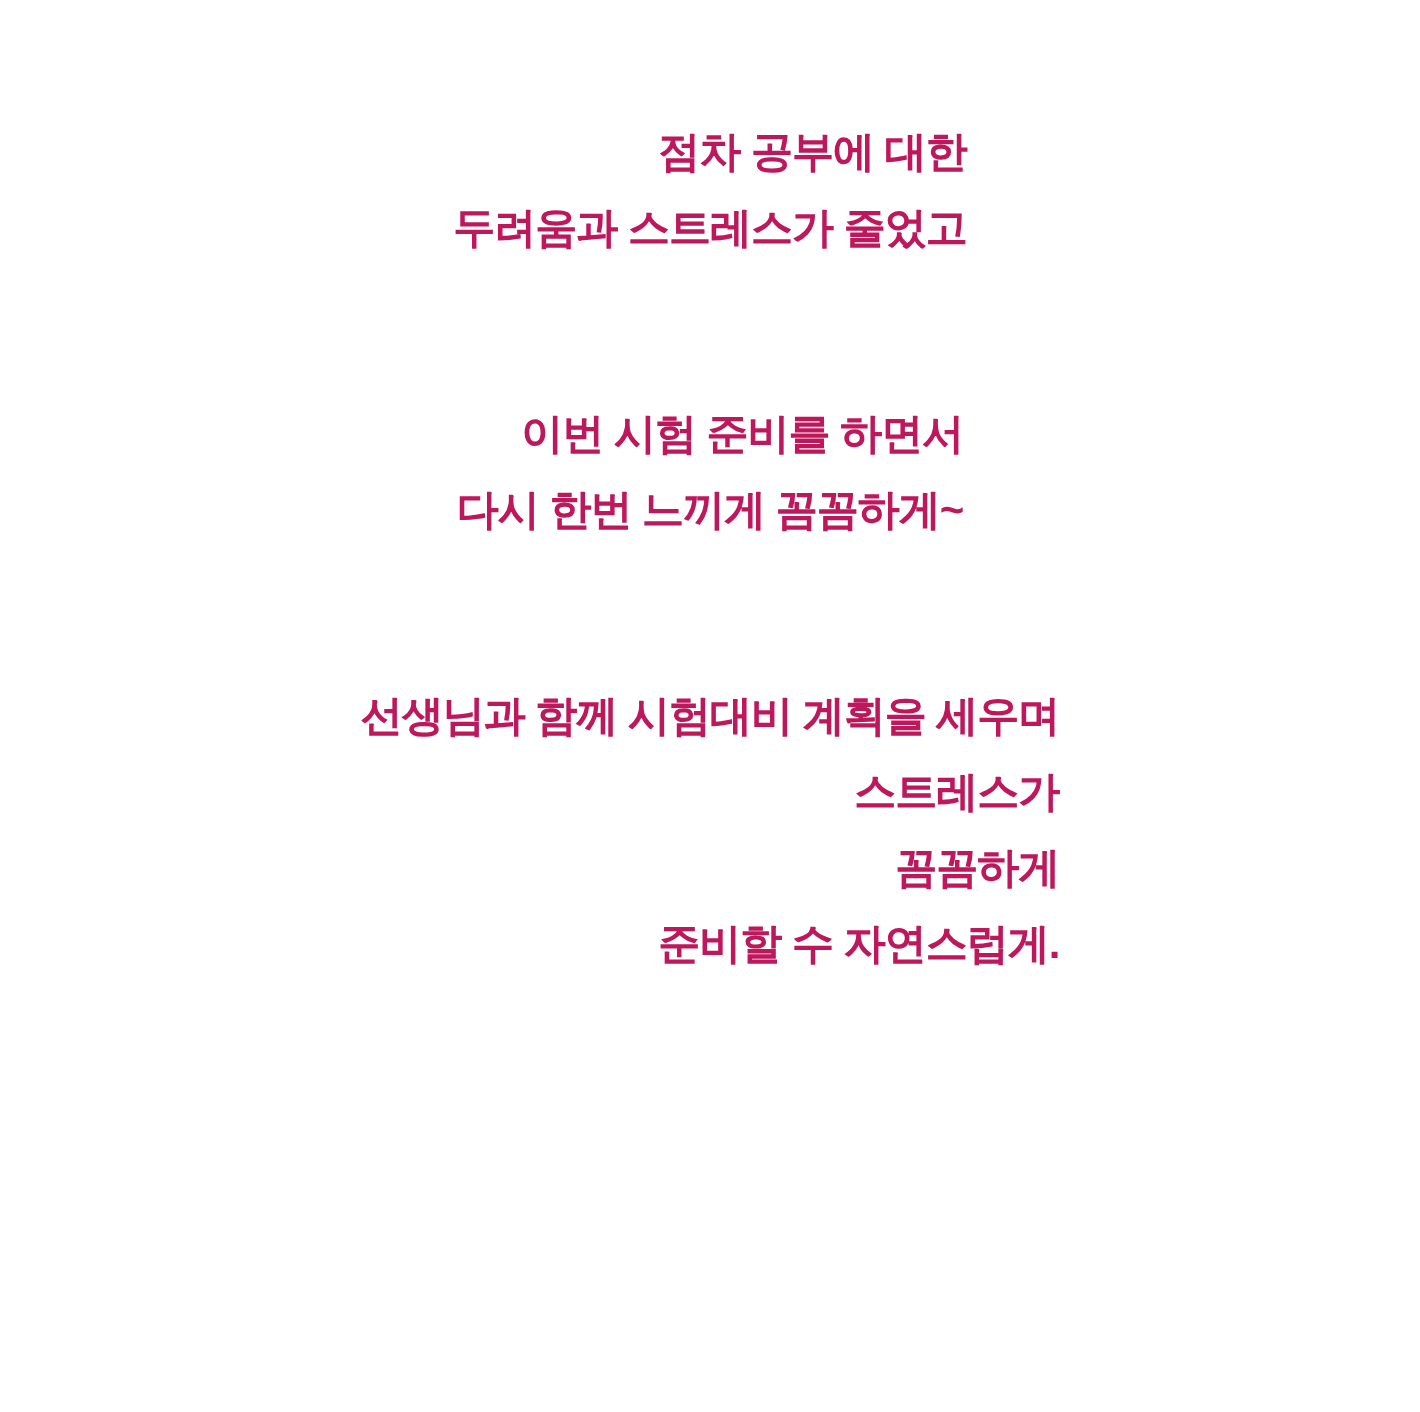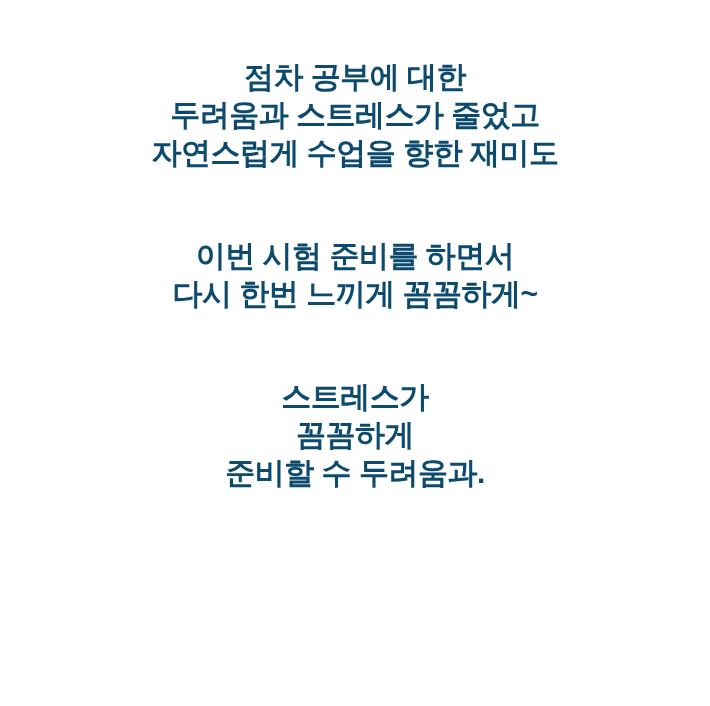--- a/index.html
+++ b/index.html
@@ -19,44 +19,45 @@
     box-sizing: border-box;
     padding-top: 58px;
     display: flex;
     flex-direction: column;
     align-items: center;
     text-align: center;
   }
   .paragraph {
     margin: 0 0 65px 0;
     font-weight: 700;
-    font-size: 30px;
+    font-size: 21px;
     line-height: 38px;
-    color: #0c4a6e;
+    color: #be185d;
     letter-spacing: -0.5px;
+    text-align: right;
   }
   .paragraph .line {
     white-space: nowrap;
   }
 </style>
 </head>
 <body>
 
 <div class="page">
 
   <div class="paragraph">
     <div class="line">점차 공부에 대한</div>
     <div class="line">두려움과 스트레스가 줄었고</div>
-    <div class="line">자연스럽게 수업을 향한 재미도</div>
   </div>
 
   <div class="paragraph">
     <div class="line">이번 시험 준비를 하면서</div>
     <div class="line">다시 한번 느끼게 꼼꼼하게~</div>
   </div>
 
   <div class="paragraph">
+    <div class="line">선생님과 함께 시험대비 계획을 세우며</div>
     <div class="line">스트레스가</div>
     <div class="line">꼼꼼하게</div>
-    <div class="line">준비할 수 두려움과.</div>
+    <div class="line">준비할 수 자연스럽게.</div>
   </div>
 
 </div>
 
 </body></html>

